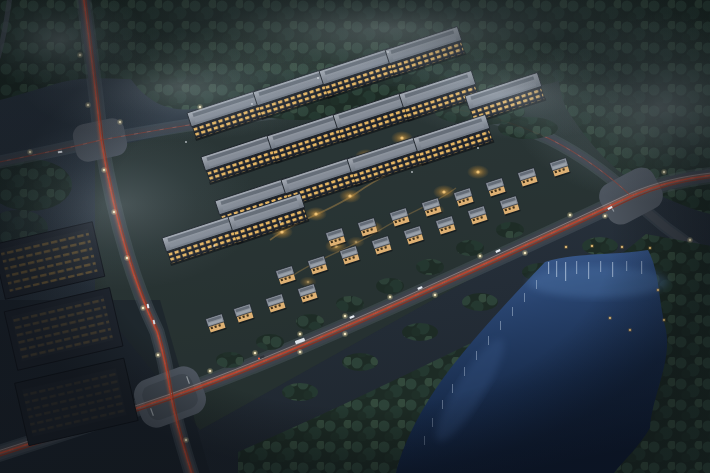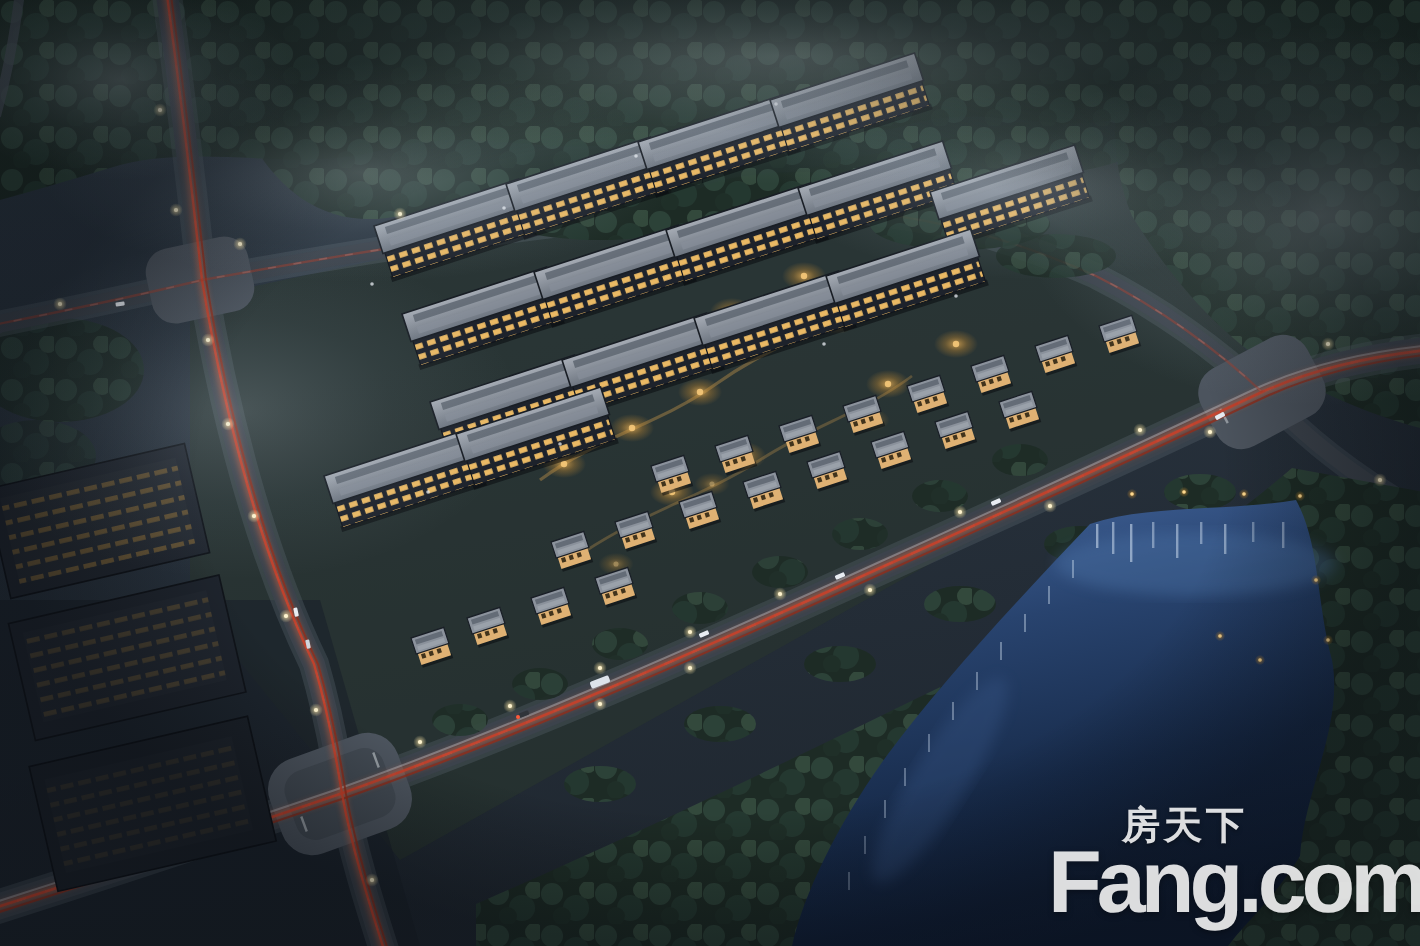--- a/index.html
+++ b/index.html
@@ -349,17 +349,13 @@
     <ellipse cx="660" cy="108" rx="150" ry="95" fill="url(#mist)" opacity="0.5"></ellipse>
     <ellipse cx="180" cy="86" rx="160" ry="55" fill="url(#mist)" opacity="0.38"></ellipse>
     <ellipse cx="520" cy="92" rx="130" ry="48" fill="url(#mist)" opacity="0.35"></ellipse>
     <ellipse cx="120" cy="205" rx="140" ry="85" fill="url(#mist)" opacity="0.25"></ellipse>
     <ellipse cx="60" cy="40" rx="90" ry="50" fill="url(#mist)" opacity="0.4"></ellipse>
   </g>
 
   <rect width="710" height="473" fill="url(#vign)"></rect>
 </svg>
 
-<div class="watermark">
-  <div class="wm-cn">房天下</div>
-  <div class="wm-en">Fang.com</div>
 </div>
-</div>
 
 </body></html>

